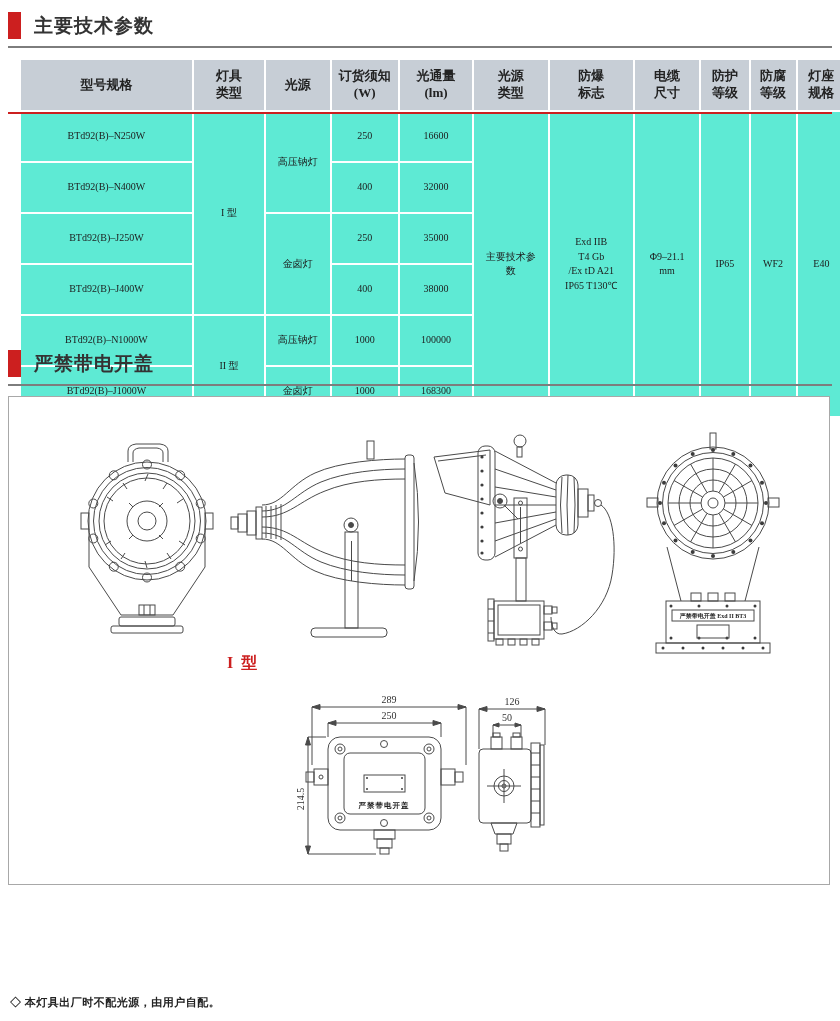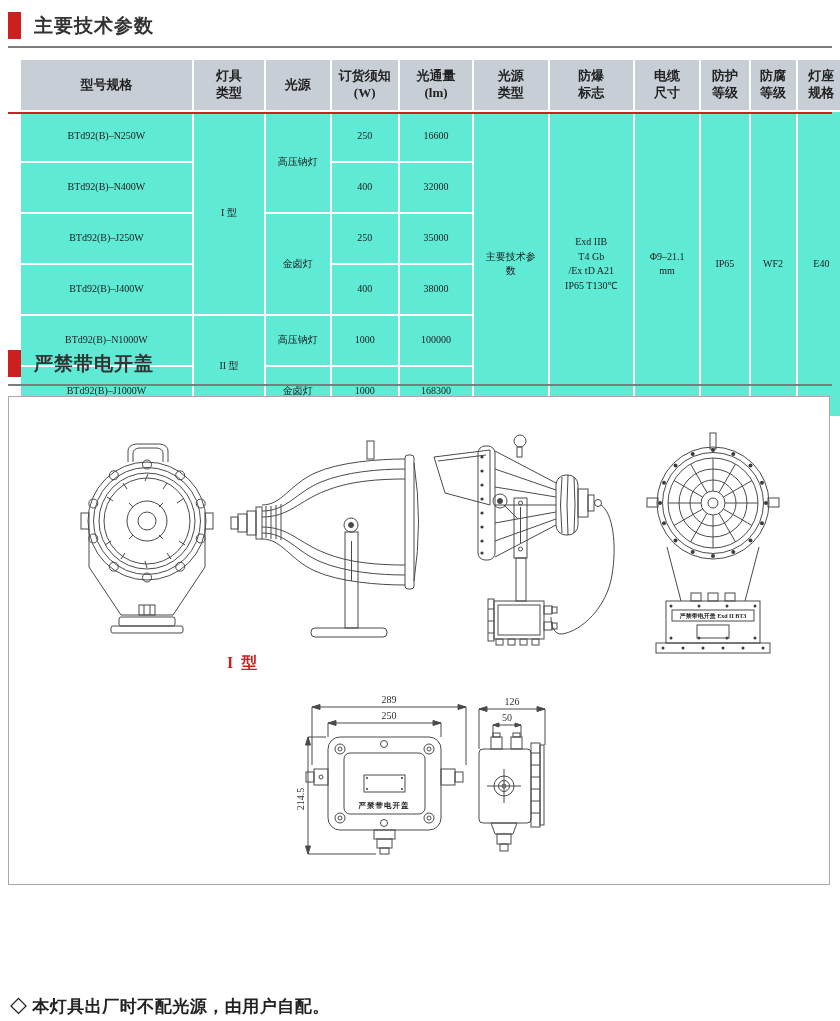--- a/index.html
+++ b/index.html
@@ -47,21 +47,21 @@
   .ln { stroke:#4a4a4a; stroke-width:1; fill:none; }
   .lnf { stroke:#4a4a4a; stroke-width:1; fill:#4a4a4a; }
   .dot { fill:#3c3c3c; stroke:none; }
   .dimtx { font-size:10px; fill:#333; }
   .tinytx { font-size:6px; fill:#222; font-weight:bold; }
   .warntx { font-size:7.5px; fill:#222; font-weight:bold; letter-spacing:1px; }
 
   
   .note {
     position:absolute; left:10px; top:995px;
-    font-size:17px; font-weight:bold; color:#222; letter-spacing:0.5px;
+    font-size:11px; font-weight:bold; color:#222; letter-spacing:0.5px;
   }
 </style>
 </head>
 <body>
 
 <div class="page">
 
   <div class="sec" style="top:12px">
     <span class="bar"></span>
     <h2>主要技术参数</h2>

